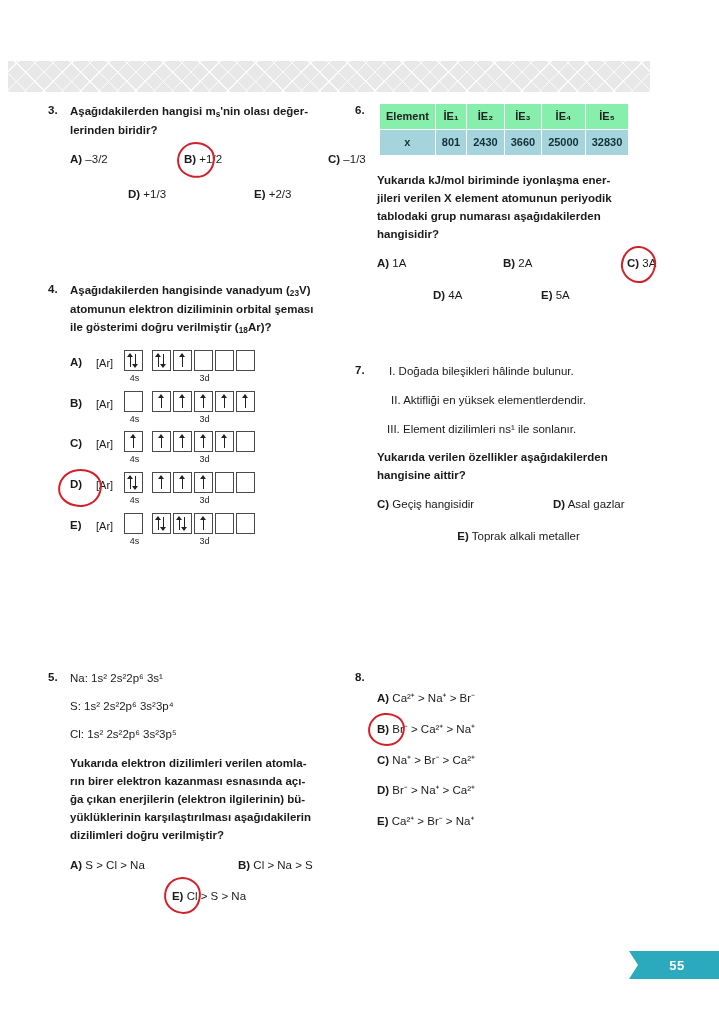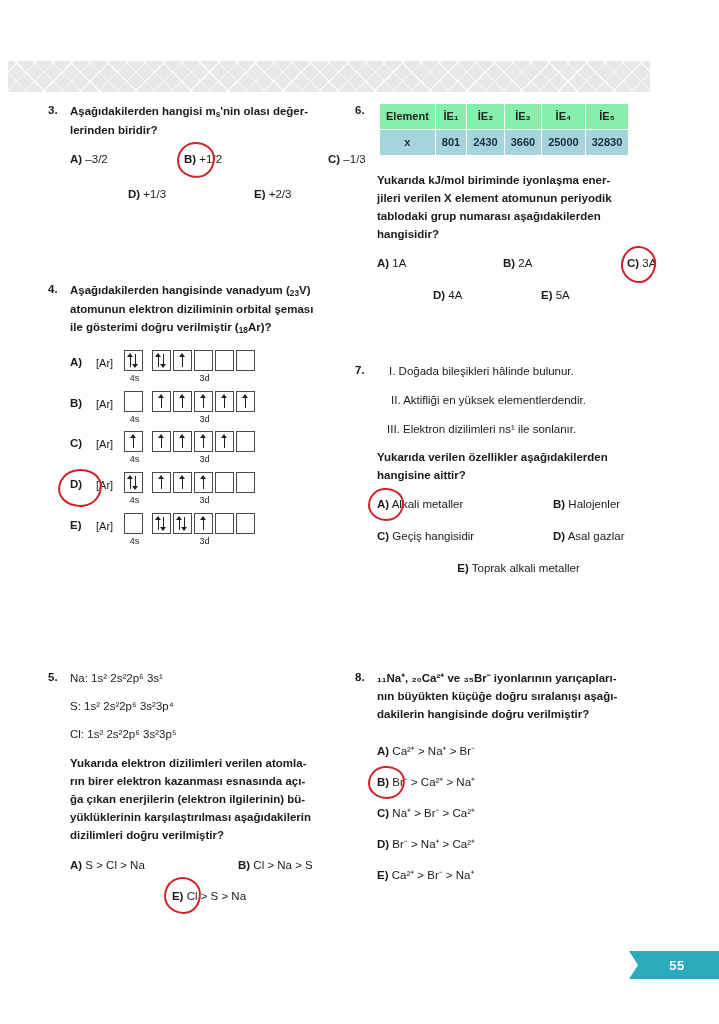--- a/index.html
+++ b/index.html
@@ -526,38 +526,27 @@
     </div>
   </div>
 </div>
 
 <div class="q" style="left:355px; top:363px; width:305px;">
   <div class="qnum">7.</div>
   <div class="qbody">
     <div class="roman-list">
       <div class="roman-item plain" style="padding-left:12px;">I. Doğada bileşikleri hâlinde bulunur.</div>
       <div class="roman-item plain" style="padding-left:14px;">II. Aktifliği en yüksek elementlerdendir.</div>
-      <div class="roman-item plain" style="padding-left:10px;">III. Elektron dizilimleri ns¹ ile sonlanır.</div>
+      <div class="roman-item plain" style="padding-left:10px;">III. Element dizilimleri ns¹ ile sonlanır.</div>
     </div>
     <div class="stem" style="margin-top:2px;">
       <span>Yukarıda verilen özellikler aşağıdakilerden</span><br>
       <span>hangisine aittir?</span>
     </div>
     <div class="opts" style="margin-top:11px;">
-      <div class="optrow" style="margin-bottom:14px;">
-        <div class="opt" style="width:160px; position:relative;">
-          <b>A)</b>
-          <span class="val">Alkali metaller</span>
-          <div class="circle-mark" style="left:-9px; top:-8px; width:32px; height:29px; transform:rotate(-4deg);"></div>
-        </div>
-        <div class="opt">
-          <b>B)</b>
-          <span class="val">Halojenler</span>
-        </div>
-      </div>
       <div class="optrow" style="margin-bottom:14px;">
         <div class="opt" style="width:160px;">
           <b>C)</b>
           <span class="val">Geçiş hangisidir</span>
         </div>
         <div class="opt">
           <b>D)</b>
           <span class="val">Asal gazlar</span>
         </div>
       </div>
@@ -567,25 +556,20 @@
           <span class="val">Toprak alkali metaller</span>
         </div>
       </div>
     </div>
   </div>
 </div>
 
 <div class="q" style="left:355px; top:670px; width:305px;">
   <div class="qnum">8.</div>
   <div class="qbody">
-    <div class="stem">
-      <span>₁₁Na⁺, ₂₀Ca²⁺ ve ₃₅Br⁻ iyonlarının yarıçapları-</span><br>
-      <span>nın büyükten küçüğe doğru sıralanışı aşağı-</span><br>
-      <span>dakilerin hangisinde doğru verilmiştir?</span>
-    </div>
     <div class="opts" style="margin-top:20px;">
       <div class="optrow" style="margin-bottom:13px;">
         <div class="opt">
           <b>A)</b>
           <span class="val">Ca²⁺ &gt; Na⁺ &gt; Br⁻</span>
         </div>
       </div>
       <div class="optrow" style="margin-bottom:13px;">
         <div class="opt" style="position:relative;">
           <b>B)</b>

